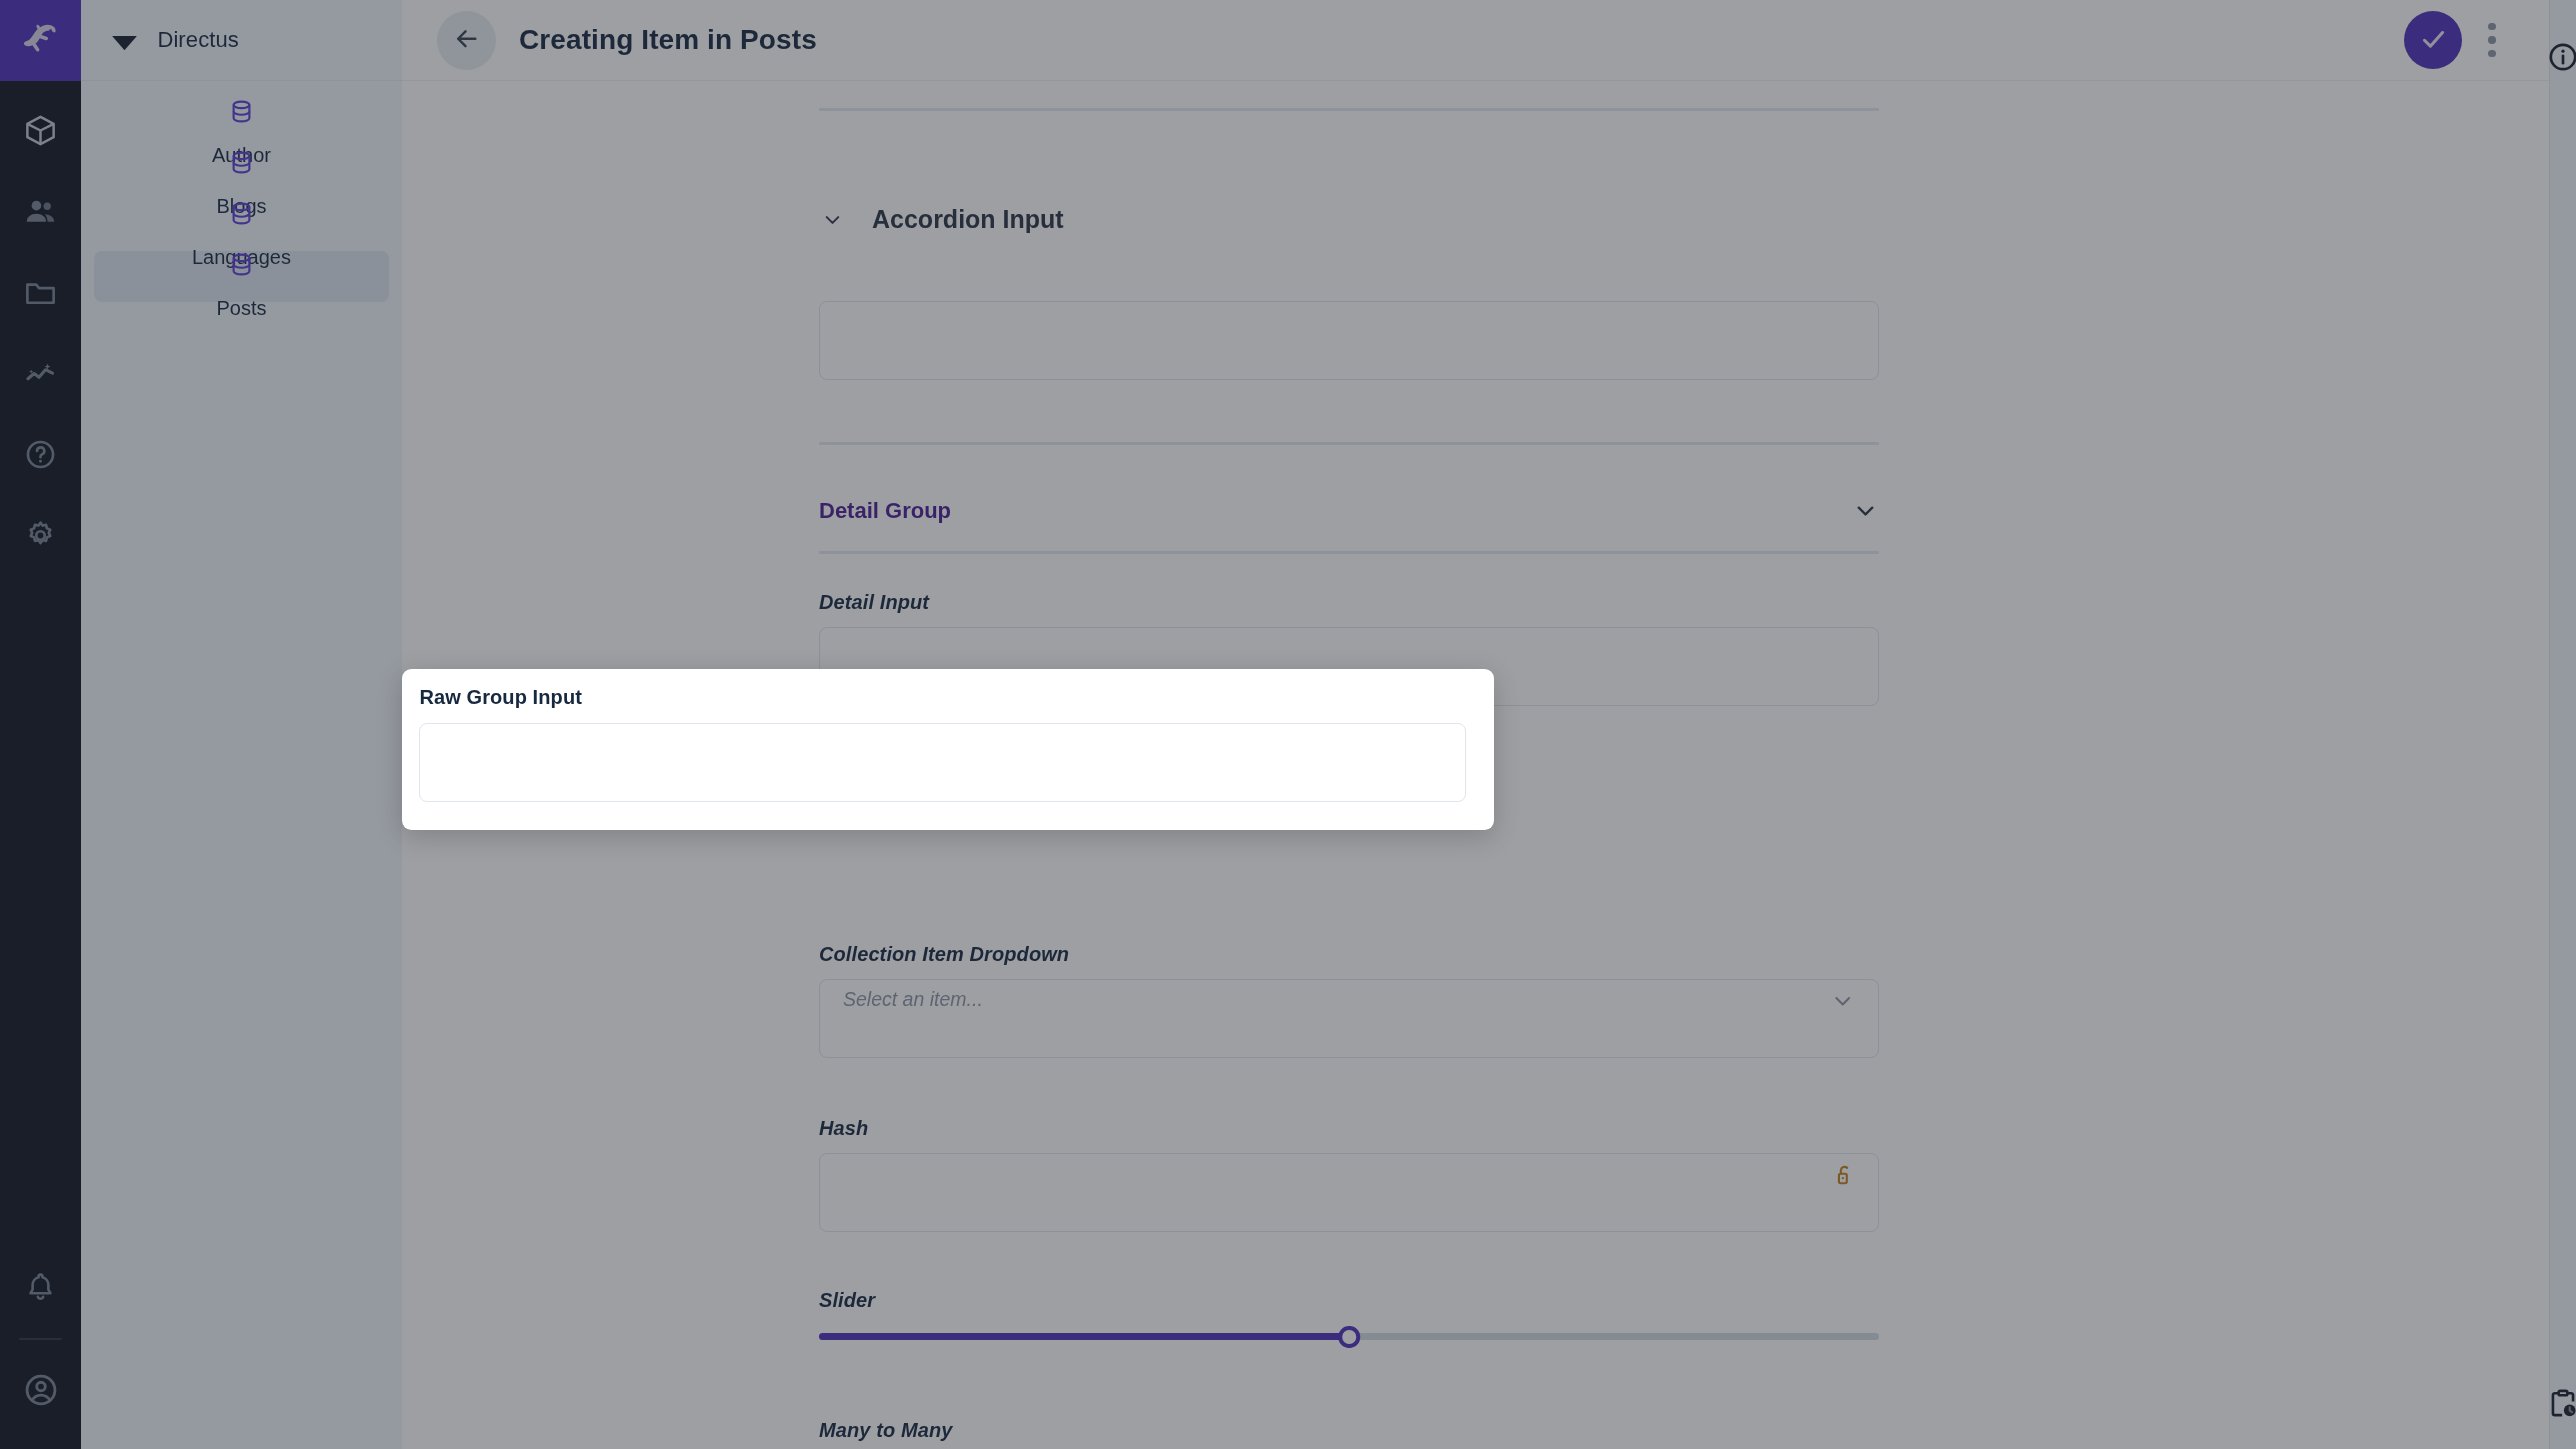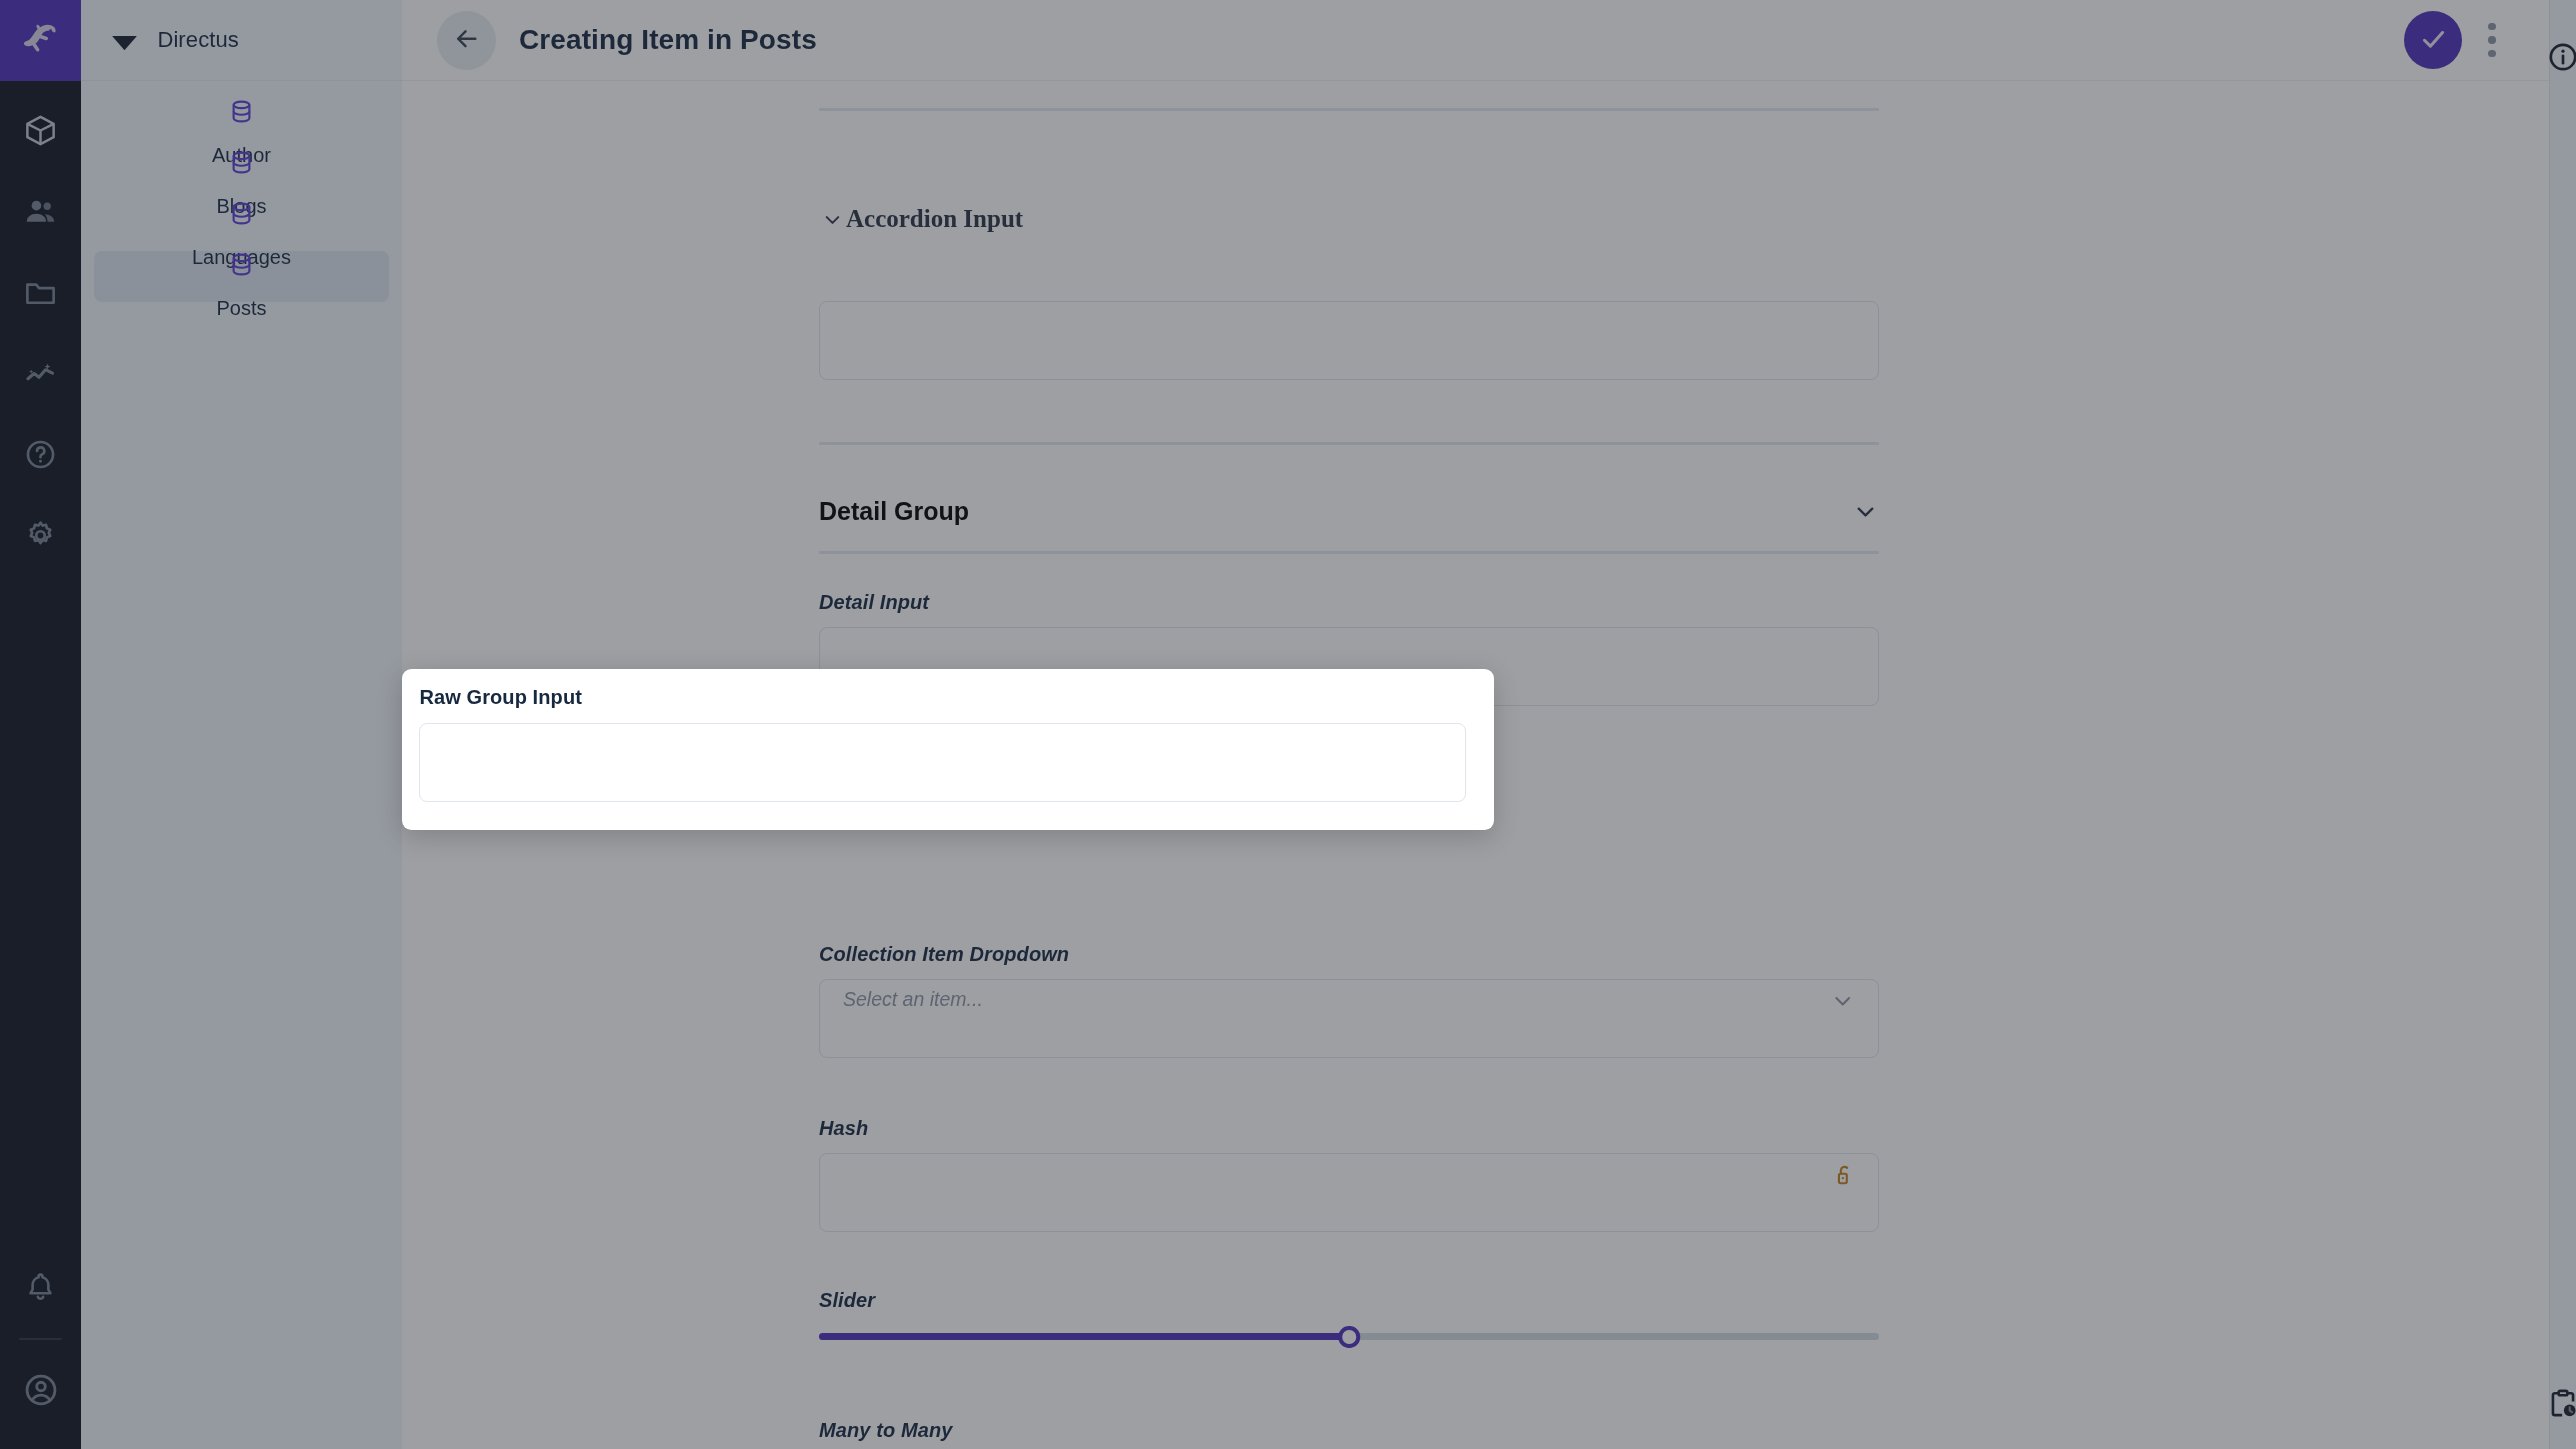--- a/index.html
+++ b/index.html
@@ -101,21 +101,21 @@
   }
   .input-box {
     height: 79px; border: 1.3px solid #dfe5ec; border-radius: 8px;
     background: #fff; display: flex; align-items: flex-start;
     padding: 8px 23px; font-size: 19.5px; color: #172940;
   }
   .input-ph { color: #8d96a5; }
   .hr { width: 1060px; height: 2.7px; background: #e4eaf1; border-radius: 1.3px; }
 
   .group-head { display: flex; align-items: center; width: 1060px; }
-  .group-title { font-size: 25px; font-weight: 700; color: #000000; }
+  .group-title { font-size: 22px; font-weight: 700; color: #4c1d95; }
   .group-title.accordion { font-size: 25px; color: #2b3444; }
   .chev { width: 27px; height: 27px; display:flex; align-items:center; justify-content:center; color:#2b3444; }
 
   
   .slider-wrap { width: 1060px; height: 20px; display:flex; align-items:center; position: relative; }
   .slider-track { position:absolute; left:0; right:0; height: 6.7px; background:#d4dae2; border-radius: 4px; }
   .slider-fill { position:absolute; left:0; height: 6.7px; background:#4d2ebc; border-radius: 4px; }
   .slider-thumb {
     position:absolute; width: 21.5px; height: 21.5px; border-radius:50%;
     background:#fff; border: 4.7px solid #4d2ebc; transform: translateX(-50%);
@@ -303,21 +303,21 @@
           <i></i>
             <i></i>
             <i></i>
         </div>
       </div>
 
       <div class="form-body">
 
         <div class="hr" style="position:absolute; left:417px; top:27px;"></div>
 
-        <div class="group-head" style="position:absolute; left:417px; top:124px; gap:0;font-family:Liberation Serif, serif;">
+        <div class="group-head" style="position:absolute; left:417px; top:124px; gap:26px;">
           <span class="chev">
             <svg width="23" height="23" viewBox="0 0 24 24" fill="none" stroke="#2b3444" stroke-width="2.1" stroke-linecap="round" stroke-linejoin="round">
                 <path d="M6 9.5l6 6 6-6"></path>
               </svg>
           </span>
           <span class="group-title accordion">Accordion Input</span>
         </div>
 
         <div class="field" style="position:absolute; left:417px; top:220px;">
           <div class="input-box">

